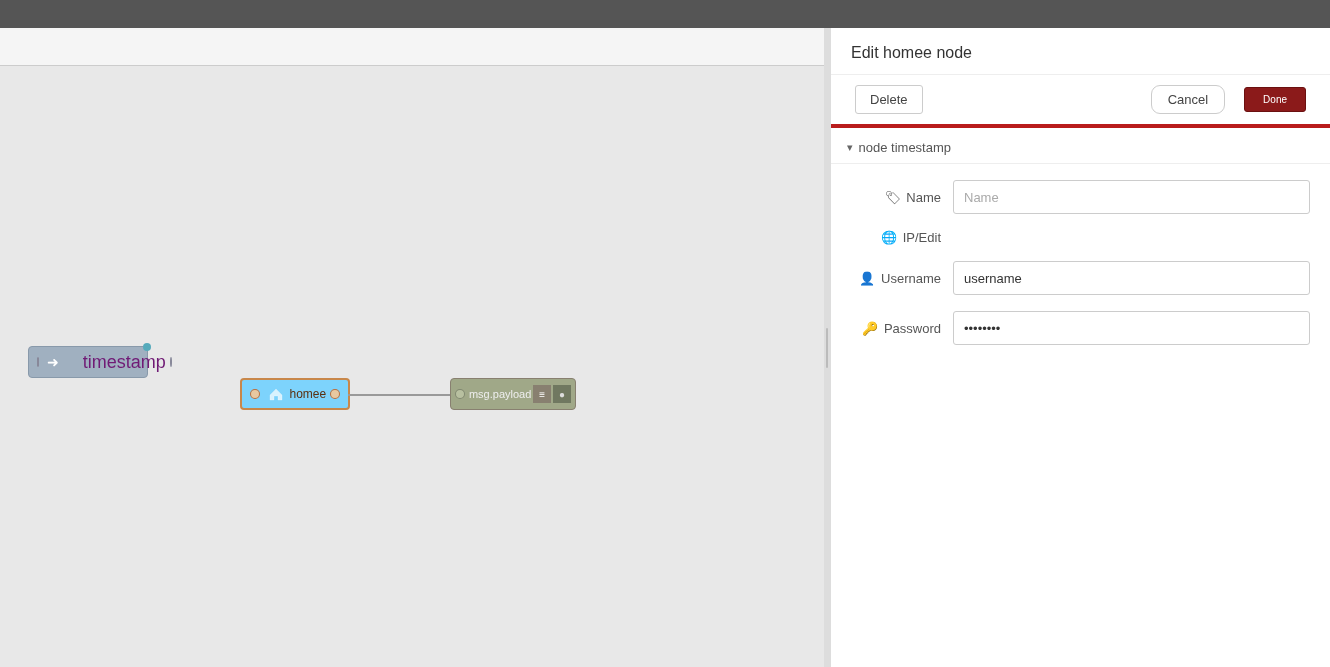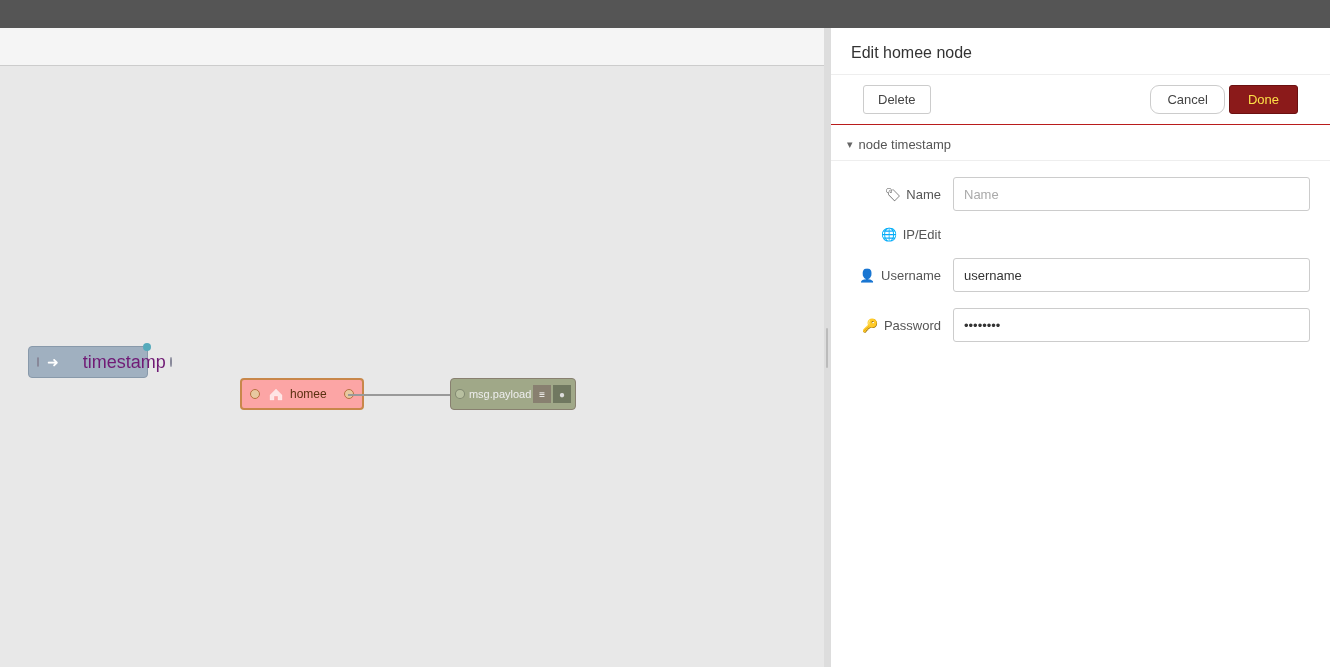--- a/index.html
+++ b/index.html
@@ -93,22 +93,22 @@
       border-radius: 50%;
       position: absolute;
       top: -4px;
       right: -4px;
     }
 
     
     .node-homee {
       left: 240px;
       top: 350px;
-      width: 124px;
-      background: #fca5a5;
+      width: 110px;
+      background: #7dd3fc;
       border: 2px solid #c8874a;
       padding: 0 8px;
       gap: 4px;
     }
     .node-homee .port-left {
       width: 10px;
       height: 10px;
       background: #e8c8a0;
       border: 1px solid #b87040;
       border-radius: 50%;
@@ -197,23 +197,23 @@
       font-size: 16px;
       font-weight: 500;
       color: #333;
       padding: 16px 20px 12px;
       border-bottom: 1px solid #eee;
     }
 
     .panel-toolbar {
       display: flex;
       align-items: center;
-      padding: 10px 32px;
-      gap: 4px;
-      border-bottom: 1px solid #b91c1c;
+      padding: 10px 24px;
+      gap: 19px;
+      border-bottom: 4px solid #b91c1c;
     }
 
     .btn-delete {
       padding: 6px 14px;
       background: #fff;
       border: 1px solid #ccc;
       border-radius: 3px;
       cursor: pointer;
       font-size: 13px;
       color: #444;
@@ -230,22 +230,22 @@
       font-size: 13px;
       color: #444;
     }
 
     .btn-done {
       padding: 6px 18px;
       background: #8b1a1a;
       border: 1px solid #6b1010;
       border-radius: 3px;
       cursor: pointer;
-      font-size: 13px;
-      color: #fde047;
+      font-size: 10px;
+      color: #ffffff;
       font-weight: 500;
     }
 
     
     .section-header {
       display: flex;
       align-items: center;
       padding: 12px 16px 8px;
       gap: 6px;
       color: #555;

